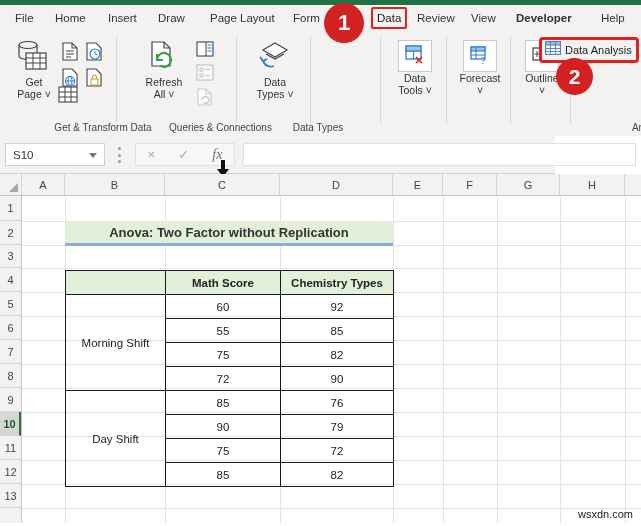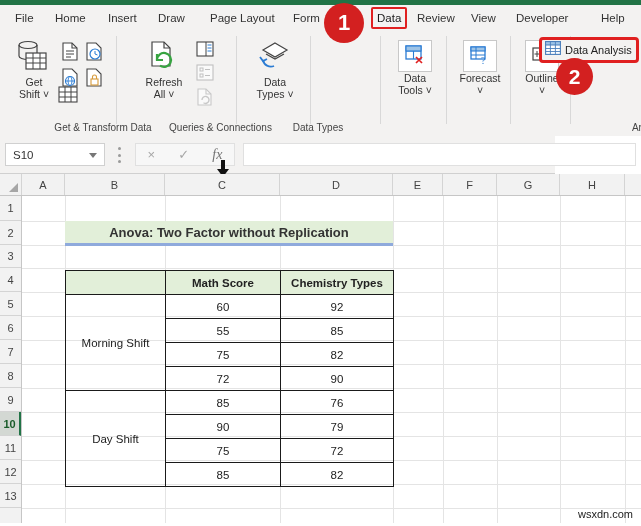--- a/index.html
+++ b/index.html
@@ -240,41 +240,41 @@
   <div class="tabbar">
     <div class="tab" style="left:12px;">File</div>
     <div class="tab" style="left:52px;">Home</div>
     <div class="tab" style="left:105px;">Insert</div>
     <div class="tab" style="left:155px;">Draw</div>
     <div class="tab" style="left:207px;">Page Layout</div>
     <div class="tab" style="left:290px;">Form</div>
     <div class="tab active-box" style="left:371px;">Data</div>
     <div class="tab" style="left:414px;">Review</div>
     <div class="tab" style="left:468px;">View</div>
-    <div class="tab" style="left:513px;">Developer</div>
+    <div class="tab" style="left:513px;font-weight:bold;">Developer</div>
     <div class="tab" style="left:598px;">Help</div>
   </div>
 
   <div class="ribbon-body">
 
     <div class="group" style="left:0px; width:118px;">
       <div class="bigbtn" style="left:6px; top:8px; width:56px;">
         <span>
           <svg width="40" height="34" viewBox="0 0 40 34">
             <ellipse cx="14" cy="5" rx="9" ry="3.5" fill="none" stroke="#444" stroke-width="1.2"></ellipse>
             <path d="M5 5 V16 A9 3.5 0 0 0 23 16 V5" fill="none" stroke="#444" stroke-width="1.2"></path>
             <rect x="12" y="13" width="20" height="16" fill="#fff" stroke="#444" stroke-width="1.2"></rect>
             <line x1="12" y1="18" x2="32" y2="18" stroke="#444" stroke-width="1"></line>
             <line x1="12" y1="23" x2="32" y2="23" stroke="#444" stroke-width="1"></line>
             <line x1="19" y1="13" x2="19" y2="29" stroke="#444" stroke-width="1"></line>
             <line x1="26" y1="13" x2="26" y2="29" stroke="#444" stroke-width="1"></line>
           </svg>
         </span>
         <span class="cap">Get</span>
-        <span class="cap">Shift ˅</span>
+        <span class="cap">Page ˅</span>
       </div>
 
       <div style="position:absolute; left:62px; top:10px;">
         <span style="display:inline-block;margin-right:4px;">
           <svg width="16" height="19" viewBox="0 0 16 19">
               <path d="M1 1h9l5 5v12H1z" fill="#fff" stroke="#444" stroke-width="1.1"></path>
               <path d="M10 1v5h5" fill="none" stroke="#444" stroke-width="1.1"></path>
               <line x1="4" y1="9" x2="12" y2="9" stroke="#444"></line>
               <line x1="4" y1="12" x2="12" y2="12" stroke="#444"></line>
               <line x1="4" y1="15" x2="9" y2="15" stroke="#444"></line>

